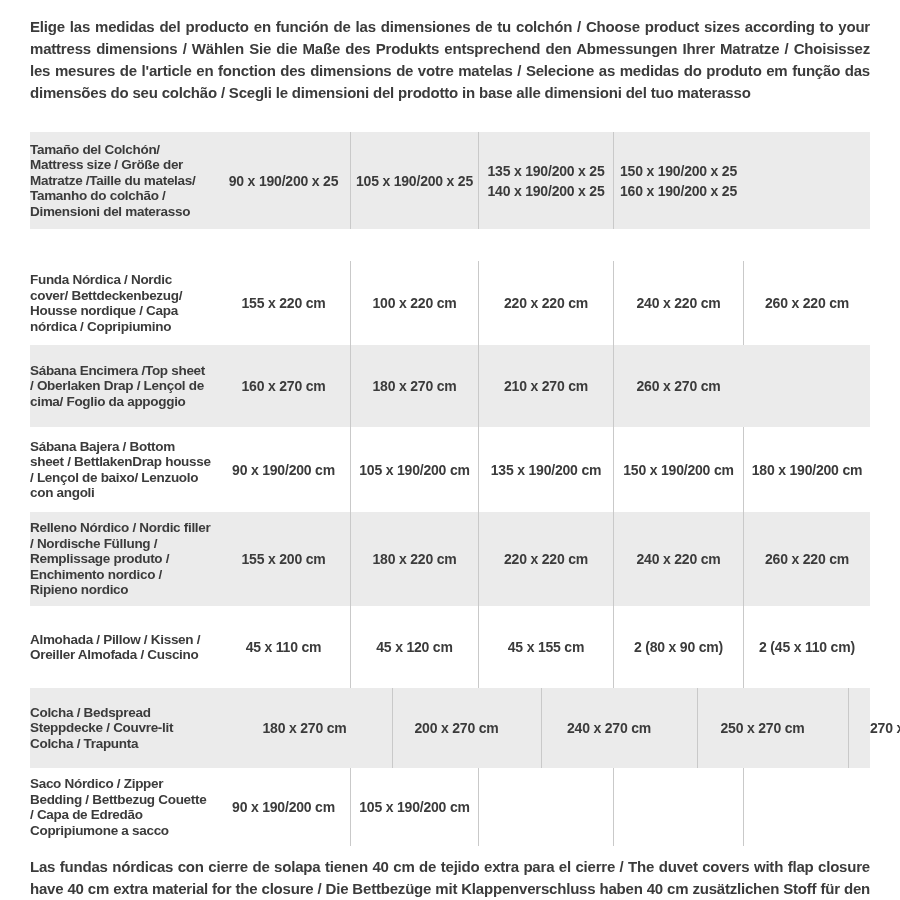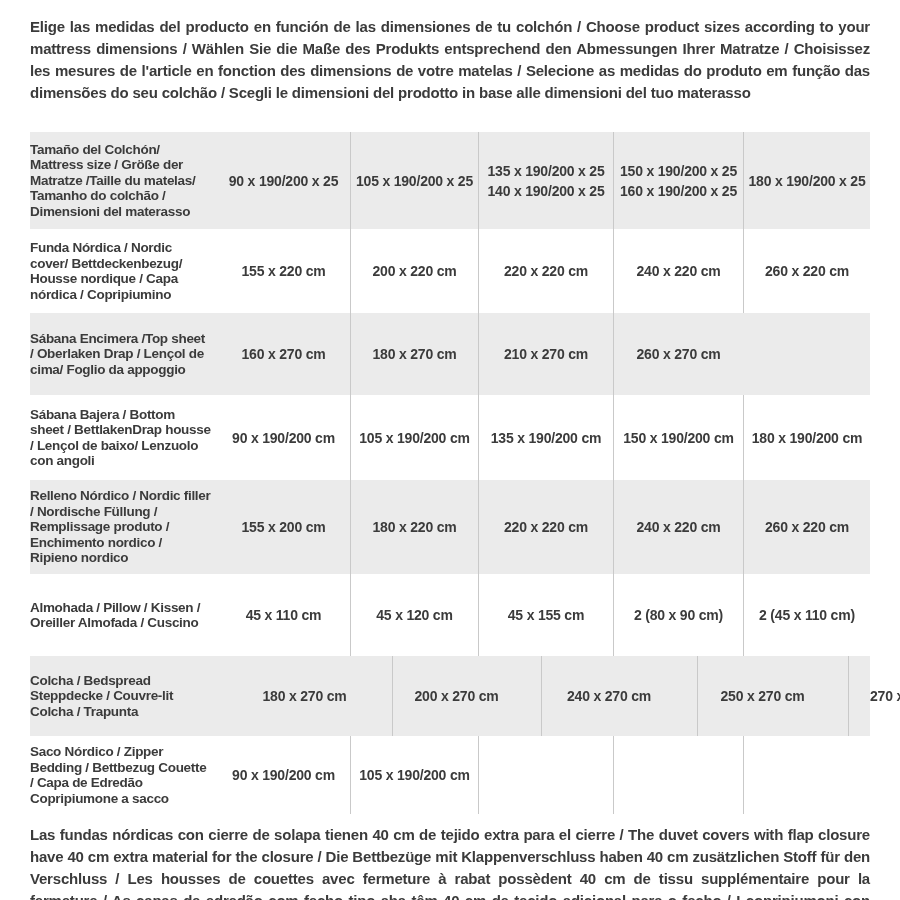--- a/index.html
+++ b/index.html
@@ -32,21 +32,21 @@
   .size-table{
     width:840px;
   }
   .trow{
     display:grid;
     grid-template-columns:187px 133px 128px 135px 130px 127px;
     align-items:stretch;
   }
   .trow:nth-child(odd){background:var(--rowalt);}
   .trow:nth-child(1){min-height:97px;margin-top:28px;}
-  .trow:nth-child(2){min-height:84px;}
+  .trow:nth-child(2){min-height:84px;margin-top:32px;}
   .trow:nth-child(3){min-height:82px;}
   .trow:nth-child(4){min-height:85px;}
   .trow:nth-child(5){min-height:94px;}
   .trow:nth-child(6){min-height:82px;}
   .trow:nth-child(7){min-height:80px;gap:21px;}
   .trow:nth-child(8){min-height:78px;}
   .cell{
     display:flex;
     flex-direction:column;
     justify-content:center;
@@ -87,31 +87,28 @@
           <div>105 x 190/200 x 25</div>
         </div>
         <div class="cell value-cell">
           <div>135 x 190/200 x 25</div>
           <div>140 x 190/200 x 25</div>
         </div>
         <div class="cell value-cell">
           <div>150 x 190/200 x 25</div>
           <div>160 x 190/200 x 25</div>
         </div>
-        <div class="cell value-cell">
-          <div>180 x 190/200 x 25</div>
-        </div>
       </div>
       <div class="trow">
         <div class="cell label-cell">Funda Nórdica / Nordic cover/ Bettdeckenbezug/ Housse nordique / Capa nórdica / Copripiumino</div>
         <div class="cell value-cell">
           <div>155 x 220 cm</div>
         </div>
         <div class="cell value-cell">
-          <div>200 x 220 cm</div>
+          <div>100 x 220 cm</div>
         </div>
         <div class="cell value-cell">
           <div>220 x 220 cm</div>
         </div>
         <div class="cell value-cell">
           <div>240 x 220 cm</div>
         </div>
         <div class="cell value-cell">
           <div>260 x 220 cm</div>
         </div>

